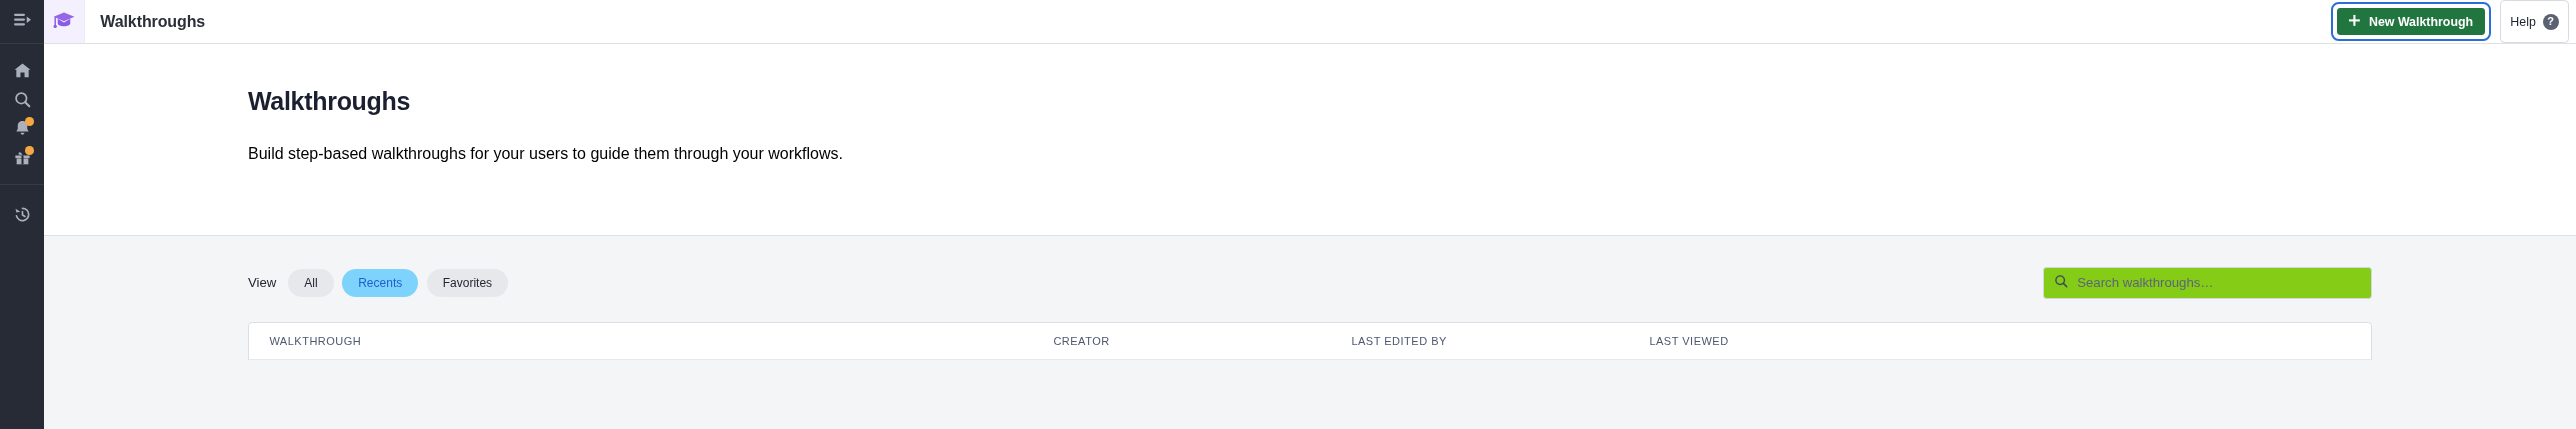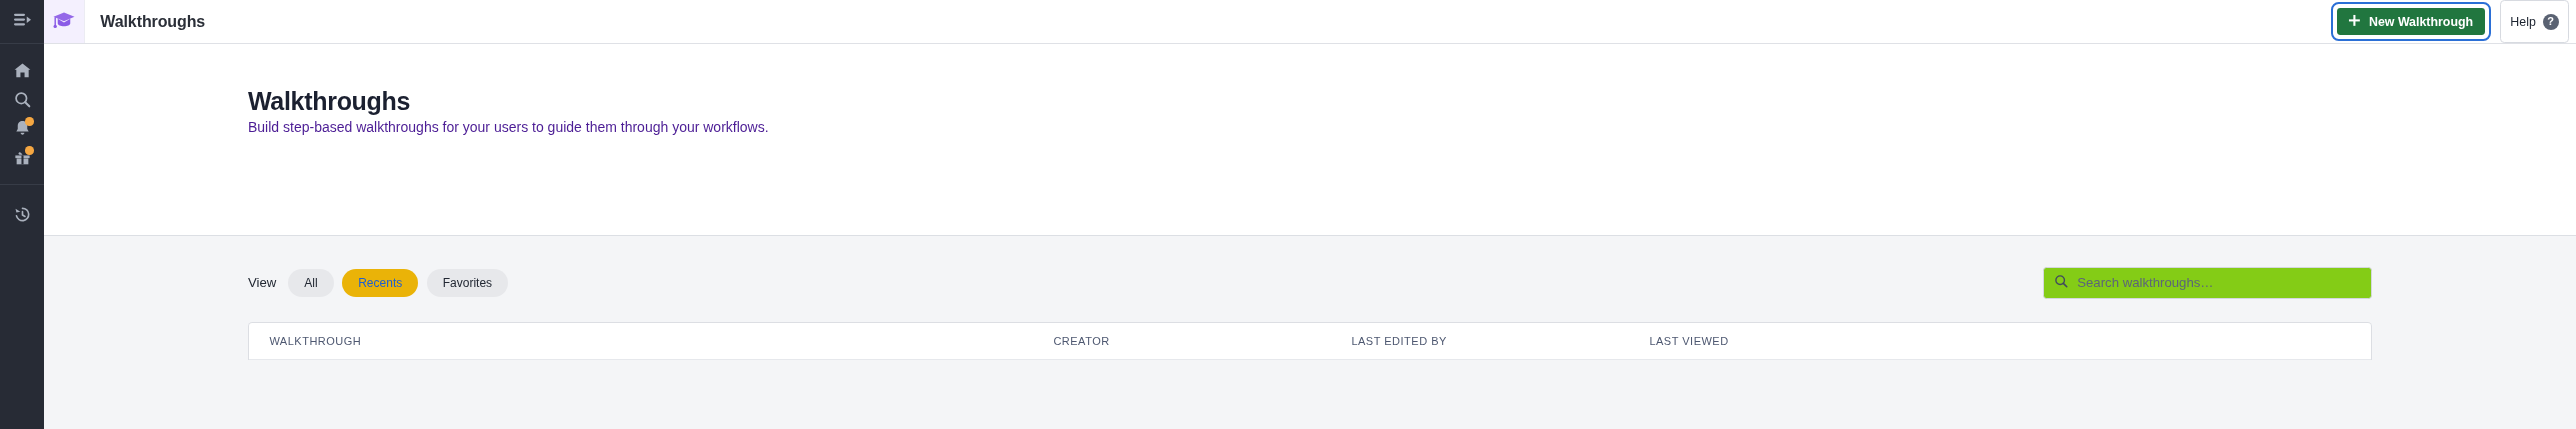--- a/index.html
+++ b/index.html
@@ -172,23 +172,23 @@
     padding-top: 44px;
   }
   .page-title {
     font-size: 25px;
     font-weight: 700;
     color: #1b2030;
     letter-spacing: -0.3px;
     line-height: 1.1;
   }
   .page-sub {
-    margin-top: 2px;
-    font-size: 14px;
-    color: #4c1d95;
+    margin-top: 28px;
+    font-size: 16px;
+    color: #000000;
     line-height: 1.3;
   }
 
   
   .page-body {
     flex: 1;
     background: #f4f5f7;
     padding-left: 204px;
     padding-right: 204px;
     padding-top: 31px;
@@ -213,21 +213,21 @@
     font-size: 12px;
     color: #222833;
     background: #e7e8eb;
     border: none;
     margin-right: 8.5px;
     cursor: pointer;
     font-family: "Liberation Sans", sans-serif;
     white-space: nowrap;
   }
   .chip.active {
-    background: #eab308;
+    background: #7dd3fc;
     color: #1f5fd0;
   }
   .toolbar-spacer { flex: 1; }
   .search-box {
     width: 329px;
     height: 32px;
     background: #84cc16;
     border: 0.9px solid #d4d7dd;
     border-radius: 3.4px;
     display: flex;

